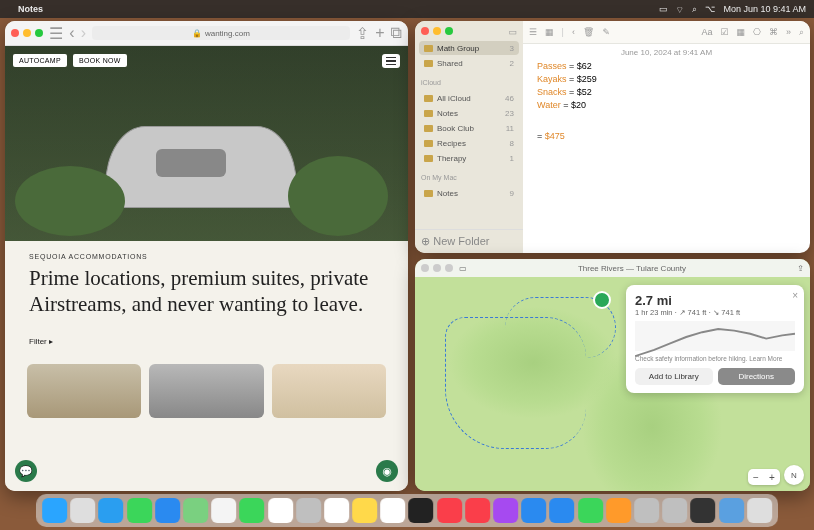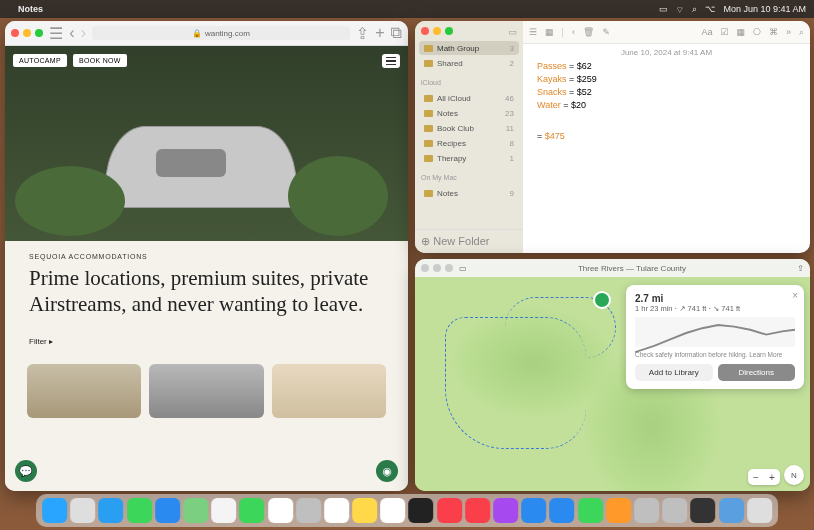--- a/index.html
+++ b/index.html
@@ -253,21 +253,21 @@
     <span style="margin:0 auto;">Three Rivers — Tulare County</span>
     <span>⇪</span>
   </div>
   <div class="map-canvas">
     <div class="terrain"></div>
     <div class="trail trail1"></div>
     <div class="trail trail2"></div>
     <div class="pin"></div>
     <div class="map-card">
       <span class="close">×</span>
-      <div style="font-weight:600;font-size:10px;">2.7 mi</div>
+      <div style="font-weight:600;font-size:13px;">2.7 mi</div>
       <div class="card-stats">1 hr 23 min · ↗ 741 ft · ↘ 741 ft</div>
       <div class="elev-chart">
         <svg class="elev-line" viewBox="0 0 100 30" preserveAspectRatio="none">
           <polyline points="0,22 12,18 22,14 32,10 42,7 52,5 62,6 72,8 82,11 92,9 100,8" fill="none" stroke="#888" stroke-width="1.2"></polyline>
         </svg>
       </div>
       <div class="safety"><span>Check safety information before hiking.</span> <span>Learn More</span></div>
       <div class="card-btns">
         <div class="card-btn lib">Add to Library</div>
         <div class="card-btn dir">Directions</div>

